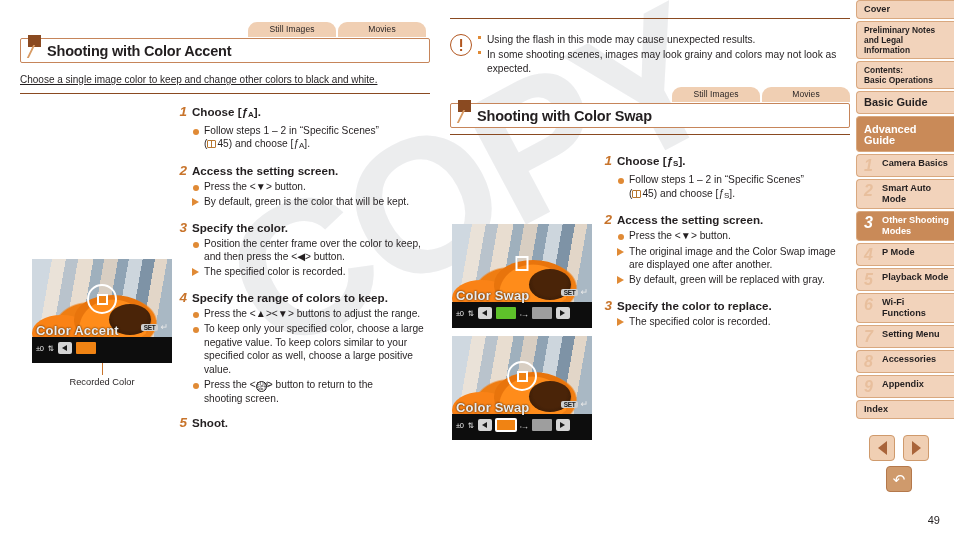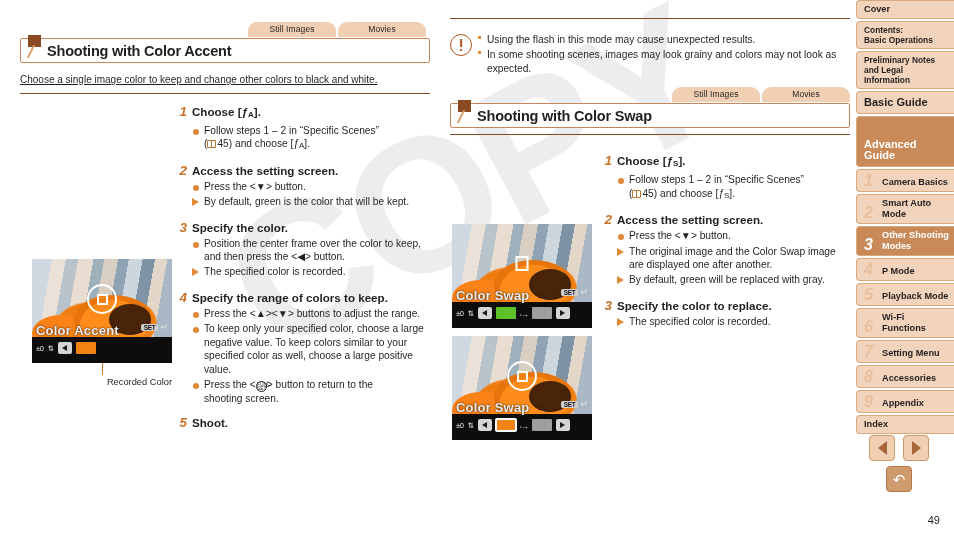--- a/index.html
+++ b/index.html
@@ -157,21 +157,21 @@
     position:absolute; left:50%; top:32px; transform:translateX(-50%);
     width:13px;height:15px;border:2px solid #ffffff;
   }
   .frame-ring{
     position:absolute; left:50%; top:25px; transform:translateX(-50%);
     width:30px;height:30px;border-radius:50%;border:2.5px solid #ffffff;
     display:flex;align-items:center;justify-content:center;
   }
   .frame-ring .inner{width:11px;height:11px;background:#f08313;border:2px solid #fff;}
   .caption {
-    font-size:9.3px;color:#231f20;text-align:right;margin-top:14px;
+    font-size:9.3px;color:#231f20;text-align:center;margin-top:14px;
   }
   .leader{ position:absolute; width:1px; background:#c8742b; }
 
   
   .warn { display:flex; margin-top: 14px; }
   .warn-ico {
     flex:0 0 22px; width:22px; height:22px; border:1.6px solid #b2561f; border-radius:50%;
     position:relative; margin-right:6px; margin-top:1px;
   }
   .warn-ico:before{content:"";position:absolute;left:50%;top:3.5px;transform:translateX(-50%);
@@ -194,25 +194,25 @@
     border:1px solid #d9a87f;
     border-right:none;
     border-radius: 4px 0 0 4px;
     margin-bottom: 2px;
     padding: 3px 4px 3px 7px;
     font-size: 9.2px;
     color:#231f20;
     font-weight:bold;
     line-height:11px;
     min-height:18px;
-    display:flex; align-items:flex-end;
+    display:flex; align-items:flex-start;
   }
   .nav-item.small { font-size:8.4px; line-height:10px;}
   .nav-item.big { font-size:11px; background:#f2d3bb; padding-top:5px;padding-bottom:5px;}
-  .nav-item.advanced { background:#c98a58; font-size:11px; padding-top:22px;padding-bottom:5px;}
+  .nav-item.advanced { background:#c98a58; font-size:11px; padding-top:7px;padding-bottom:5px;}
   .nav-item.active { background:#c98a58; }
   .nav-num {
     font-size:16px; font-weight:bold; font-style:italic; color:#ffffff;
     width:15px; flex:0 0 15px; line-height:15px; margin-right:3px;
   }
   .nav-item.active .nav-num { color:#ffffff; }
   .nav-num.sh { color:#e8bf9d; }
   .nav-label{flex:1 1 auto;}
   .nav-index { background:#f2d3bb; }
 
@@ -519,25 +519,25 @@
       </div>
 
     </div>
   </div>
 
   <div class="sidebar">
     <div class="nav-item">
         <span class="nav-label">Cover</span>
       </div>
     <div class="nav-item small">
+        <span class="nav-label">Preliminary Notes and Legal Information</span>
+      </div>
+    <div class="nav-item small">
         <span class="nav-label" style="white-space:pre-line;">Contents:
 Basic Operations</span>
-      </div>
-    <div class="nav-item small">
-        <span class="nav-label">Preliminary Notes and Legal Information</span>
       </div>
     <div class="nav-item big">
         <span class="nav-label">Basic Guide</span>
       </div>
     <div class="nav-item advanced active">
         <span class="nav-label" style="color:#fff;">Advanced Guide</span>
       </div>
 
     <div class="nav-item">
         <span class="nav-num sh">1</span>

